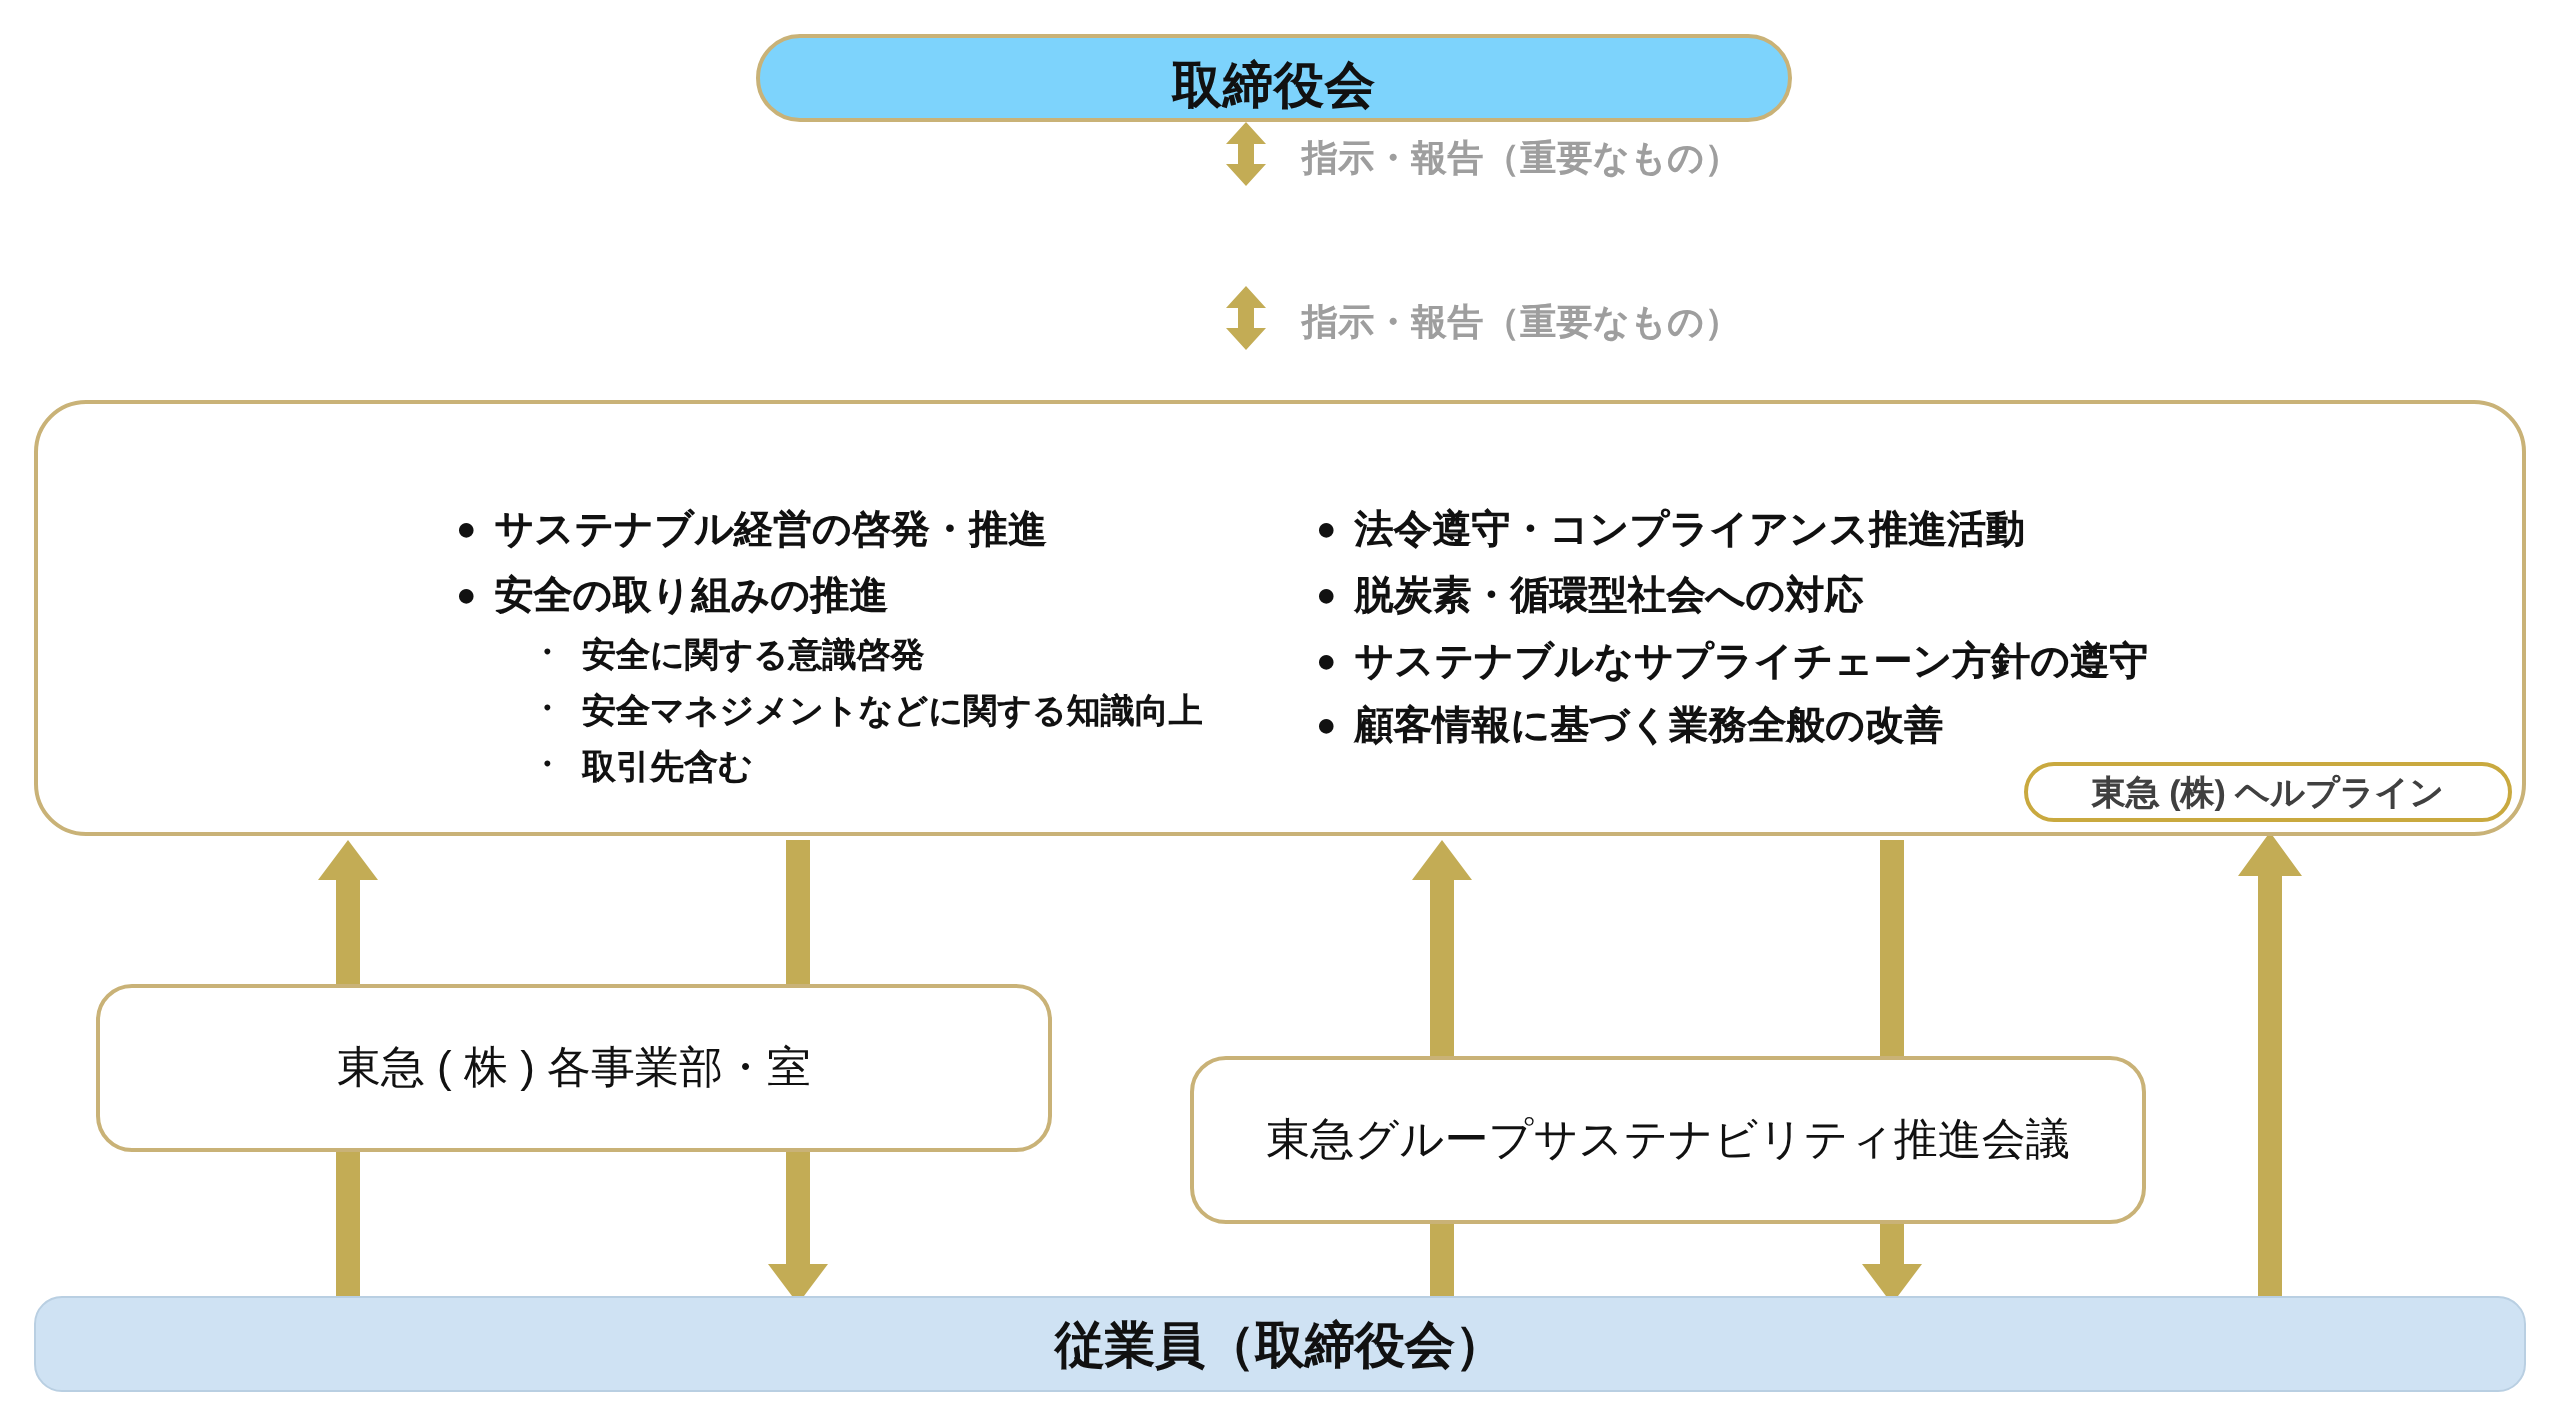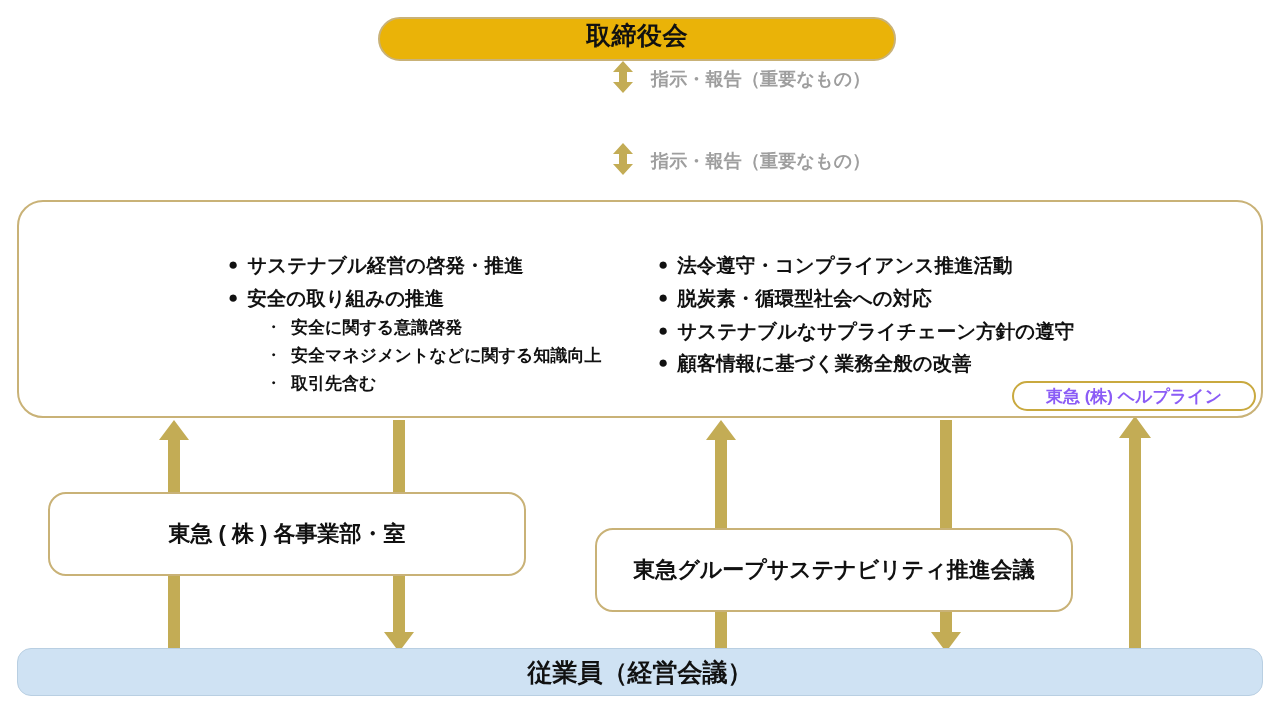--- a/index.html
+++ b/index.html
@@ -19,25 +19,25 @@
     height: 708px;
     overflow: hidden;
     background: #ffffff;
   }
 
   
   .abs { position: absolute; box-sizing: border-box; }
 
   
   .pill-beige {
-    background: #eab308;
+    background: #7dd3fc;
     border: 2px solid #C9B277;
     border-radius: 999px;
     display: flex;
-    align-items: flex-start;
+    align-items: flex-end;
     justify-content: center;
     font-weight: bold;
     color: #111111;
     letter-spacing: 0.02em;
     white-space: nowrap;
   }
 
   
   .flow-row {
     display: flex;
@@ -99,38 +99,38 @@
     font-size: 15px;
     line-height: 1.2;
   }
   .b2 .txt { line-height: 1.2; }
 
   
   .pill-outline {
     border: 2px solid #C9A93F;
     border-radius: 999px;
     background: #ffffff;
-    color: #8b5cf6;
+    color: #404040;
     font-weight: bold;
     display: flex;
     align-items: center;
     justify-content: center;
     white-space: nowrap;
     font-size: 17px;
   }
 
   
   .box-white {
     background: #ffffff;
     border: 2px solid #C9B277;
     border-radius: 18px;
     display: flex;
     align-items: center;
     justify-content: center;
-    font-weight: bold;
+    font-weight: normal;
     color: #111111;
     font-size: 22px;
     white-space: nowrap;
     z-index: 3;
     text-align: right;
   }
 
   
   .box-blue {
     background: #CFE2F3;
@@ -263,16 +263,16 @@
 
   <div class="abs box-white" style="left:48px; top:492px; width:478px; height:84px;">
     <span>東急 ( 株 ) 各事業部・室</span>
   </div>
 
   <div class="abs box-white" style="left:595px; top:492px; width:478px; height:84px;margin-top:36px;">
     <span>東急グループサステナビリティ推進会議</span>
   </div>
 
   <div class="abs box-blue" style="left:17px; top:648px; width:1246px; height:48px;">
-    <span>従業員（経営会議）</span>
+    <span>従業員（取締役会）</span>
   </div>
 
 </div>
 
 </body></html>

